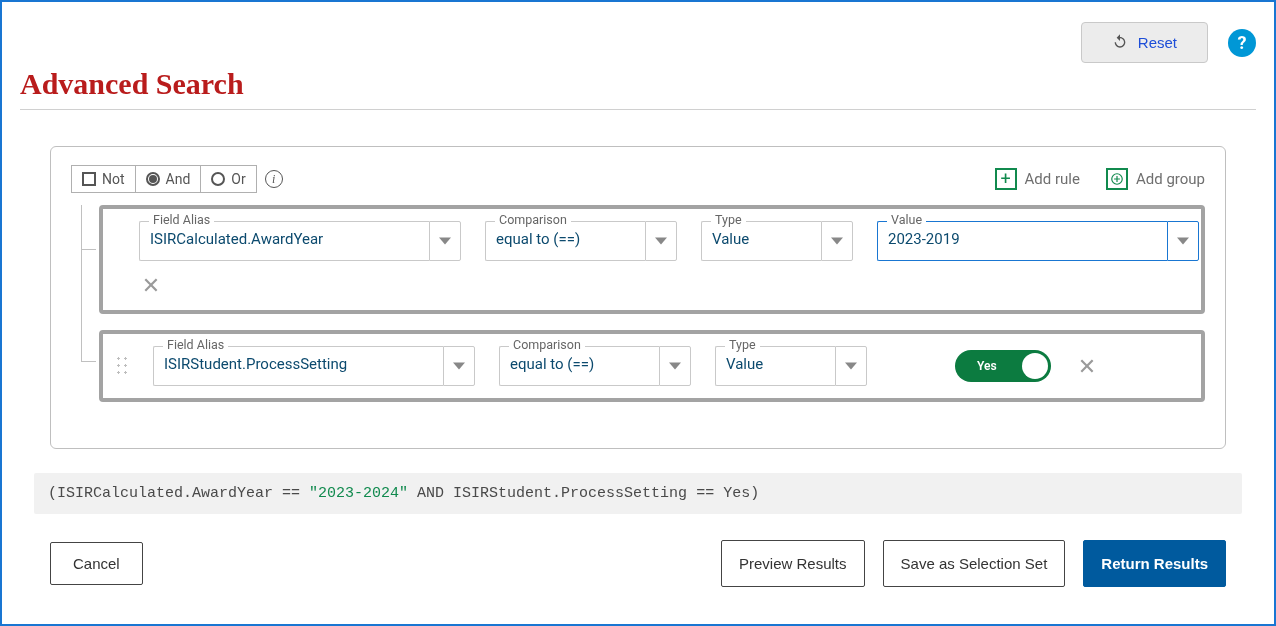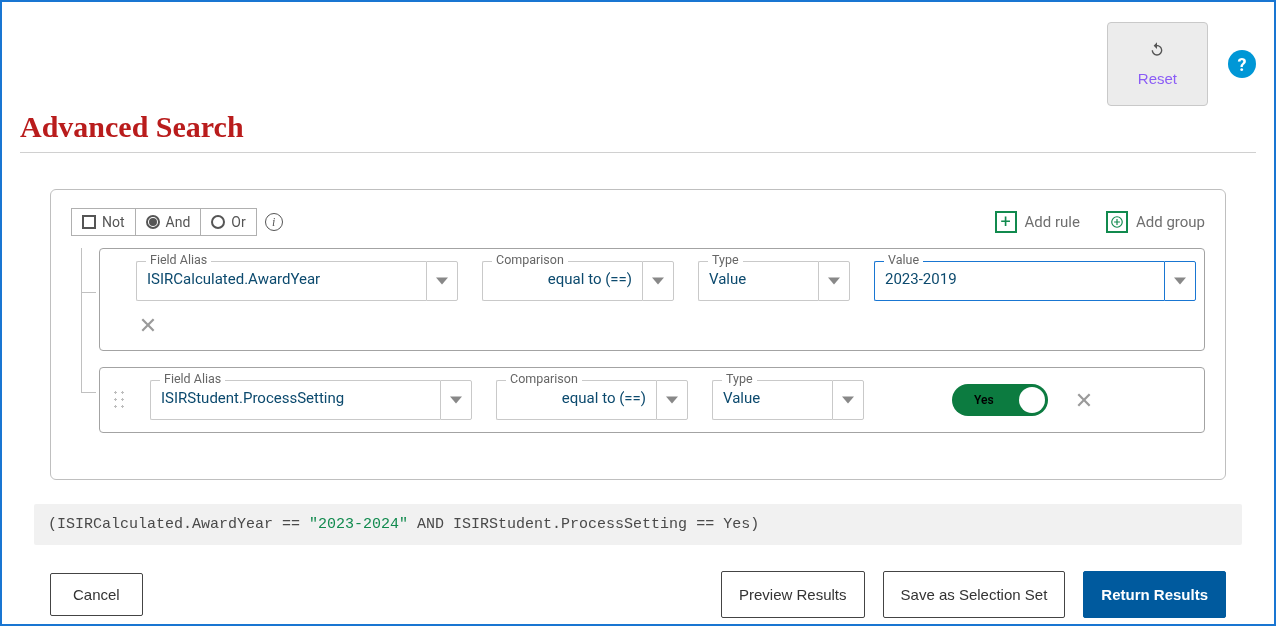--- a/index.html
+++ b/index.html
@@ -25,25 +25,24 @@
     gap: 20px;
     margin-bottom: 4px;
   }
   .reset-btn {
     display: flex;
     align-items: center;
     gap: 10px;
     background: #ececec;
     border: 1px solid #c9c9c9;
     border-radius: 4px;
-    padding: 18px 30px;
-    color: #8b5cf6;
+    padding: 10px 30px;
+    color: #1d4ed8;
     font-size: 15px;
     cursor: pointer;
-    flex-direction: column;
   }
   .reset-btn svg { width: 16px; height: 16px; }
   .help-circle {
     width: 28px;
     height: 28px;
     border-radius: 50%;
     background: #0097d6;
     color: #fff;
     display: flex;
     align-items: center;
@@ -150,21 +149,21 @@
     position: absolute;
     left: 0; top: 44px; width: 14px; border-top: 1px solid #c0c0c0;
   }
   .tree::after {
     content: "";
     position: absolute;
     left: 0; bottom: 0; width: 14px; border-top: 1px solid #c0c0c0;
   }
 
   .rule-card {
-    border: 1px solid #a3a3a3;
+    border: 4px solid #a3a3a3;
     border-radius: 4px;
     margin-left: 20px;
     margin-bottom: 16px;
     padding: 12px 12px 12px 12px;
     position: relative;
   }
   .rule-row {
     display: flex;
     align-items: center;
     gap: 24px;
@@ -203,21 +202,21 @@
     width: 32px;
     height: 40px;
     border: 1px solid #c9c9c9;
     border-radius: 0 2px 2px 0;
     display: flex; align-items: center; justify-content: center;
     cursor: pointer;
     background: #fff;
   }
   .field-caret svg { width: 12px; height: 12px; fill: #888; }
   .w-field { width: 290px; }
-  .w-comp  { width: 160px; text-align: right; }
+  .w-comp  { width: 160px; }
   .w-type  { width: 120px; }
   .w-value { width: 290px; }
 
   .value-active .field-input,
   .value-active .field-caret {
     border-color: #1976d2;
   }
 
   .delete-x {
     color: #9a9a9a;
@@ -235,21 +234,21 @@
     position: relative;
     width: 96px;
     height: 32px;
     background: #0c7b40;
     border-radius: 16px;
     cursor: pointer;
     display: flex;
     align-items: center;
   }
   .toggle .label {
-    color: #000000;
+    color: #ffffff;
     font-size: 12px;
     font-weight: 600;
     margin-left: 22px;
   }
   .toggle .knob {
     position: absolute;
     right: 3px;
     top: 3px;
     width: 26px;
     height: 26px;

